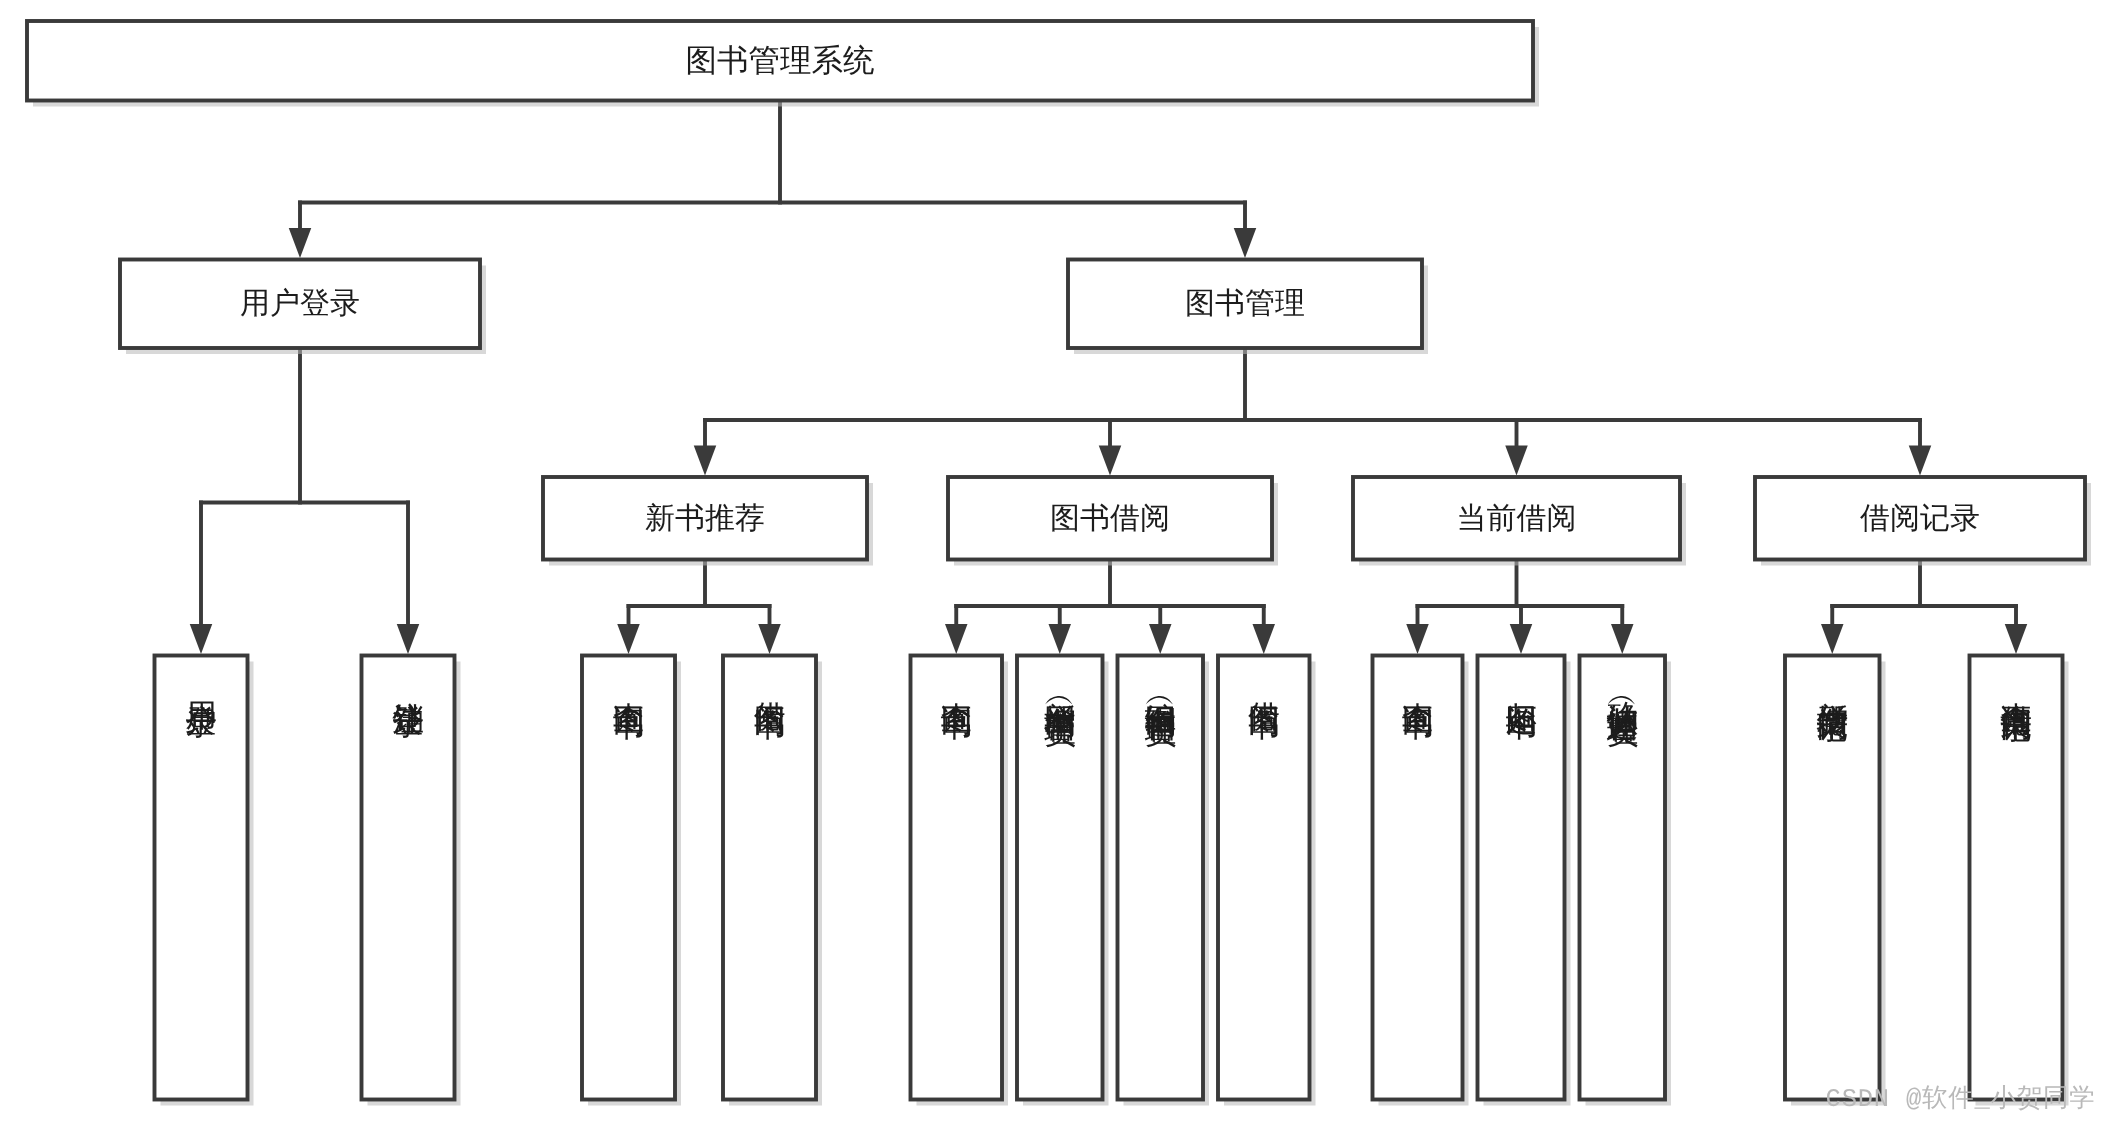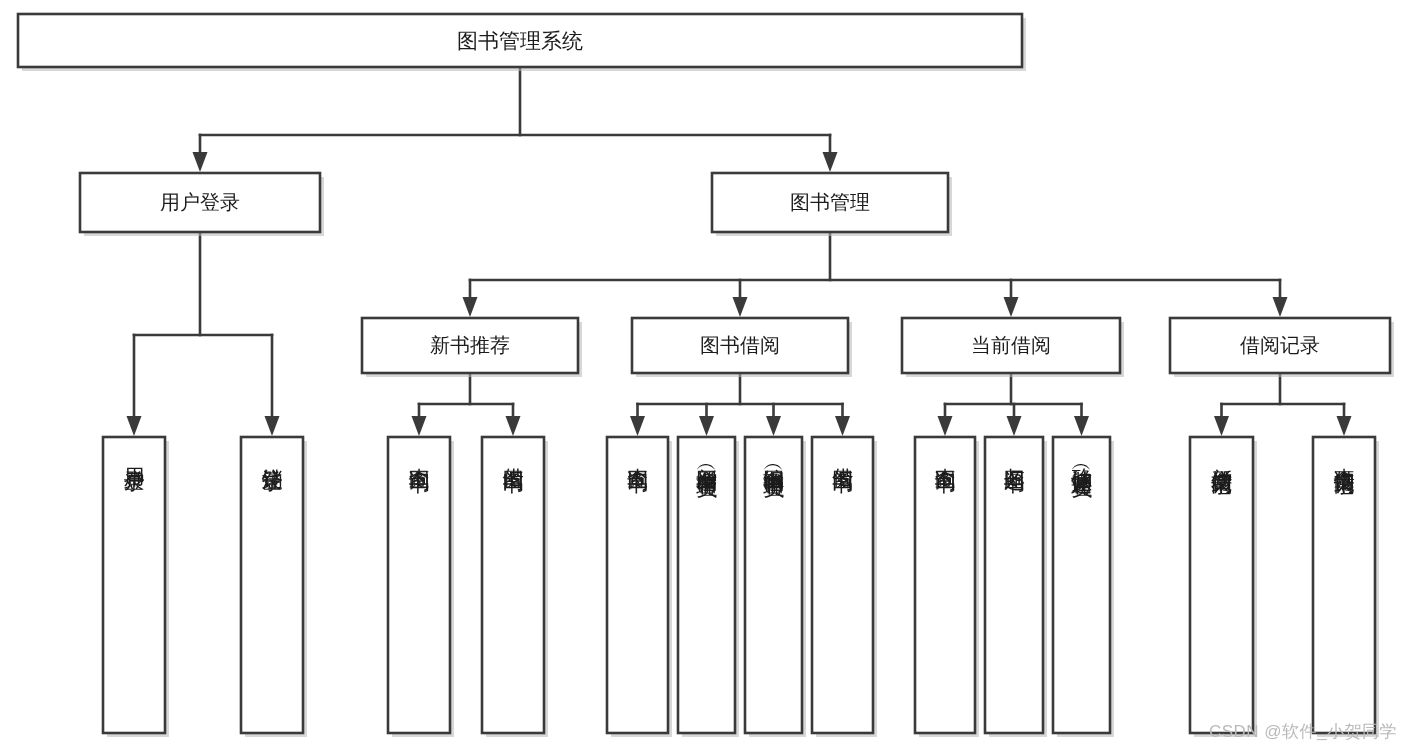--- a/index.html
+++ b/index.html
@@ -73,21 +73,21 @@
     font-size: 21px;
     line-height: 1.06;
     color: #1c1c1c;
     letter-spacing: 1.5px;
     white-space: nowrap;
   }
   .watermark {
     position: absolute;
     right: 8px;
     bottom: 4px;
-    font-family: Liberation Sans, sans-serif;
+    font-family: Liberation Mono, monospace;
     font-size: 17px;
     color: #b9b9b9;
     letter-spacing: 0.5px;
     white-space: nowrap;
   }
 </style>
 </head>
 <body>
 
 <div id="diagram-root">

